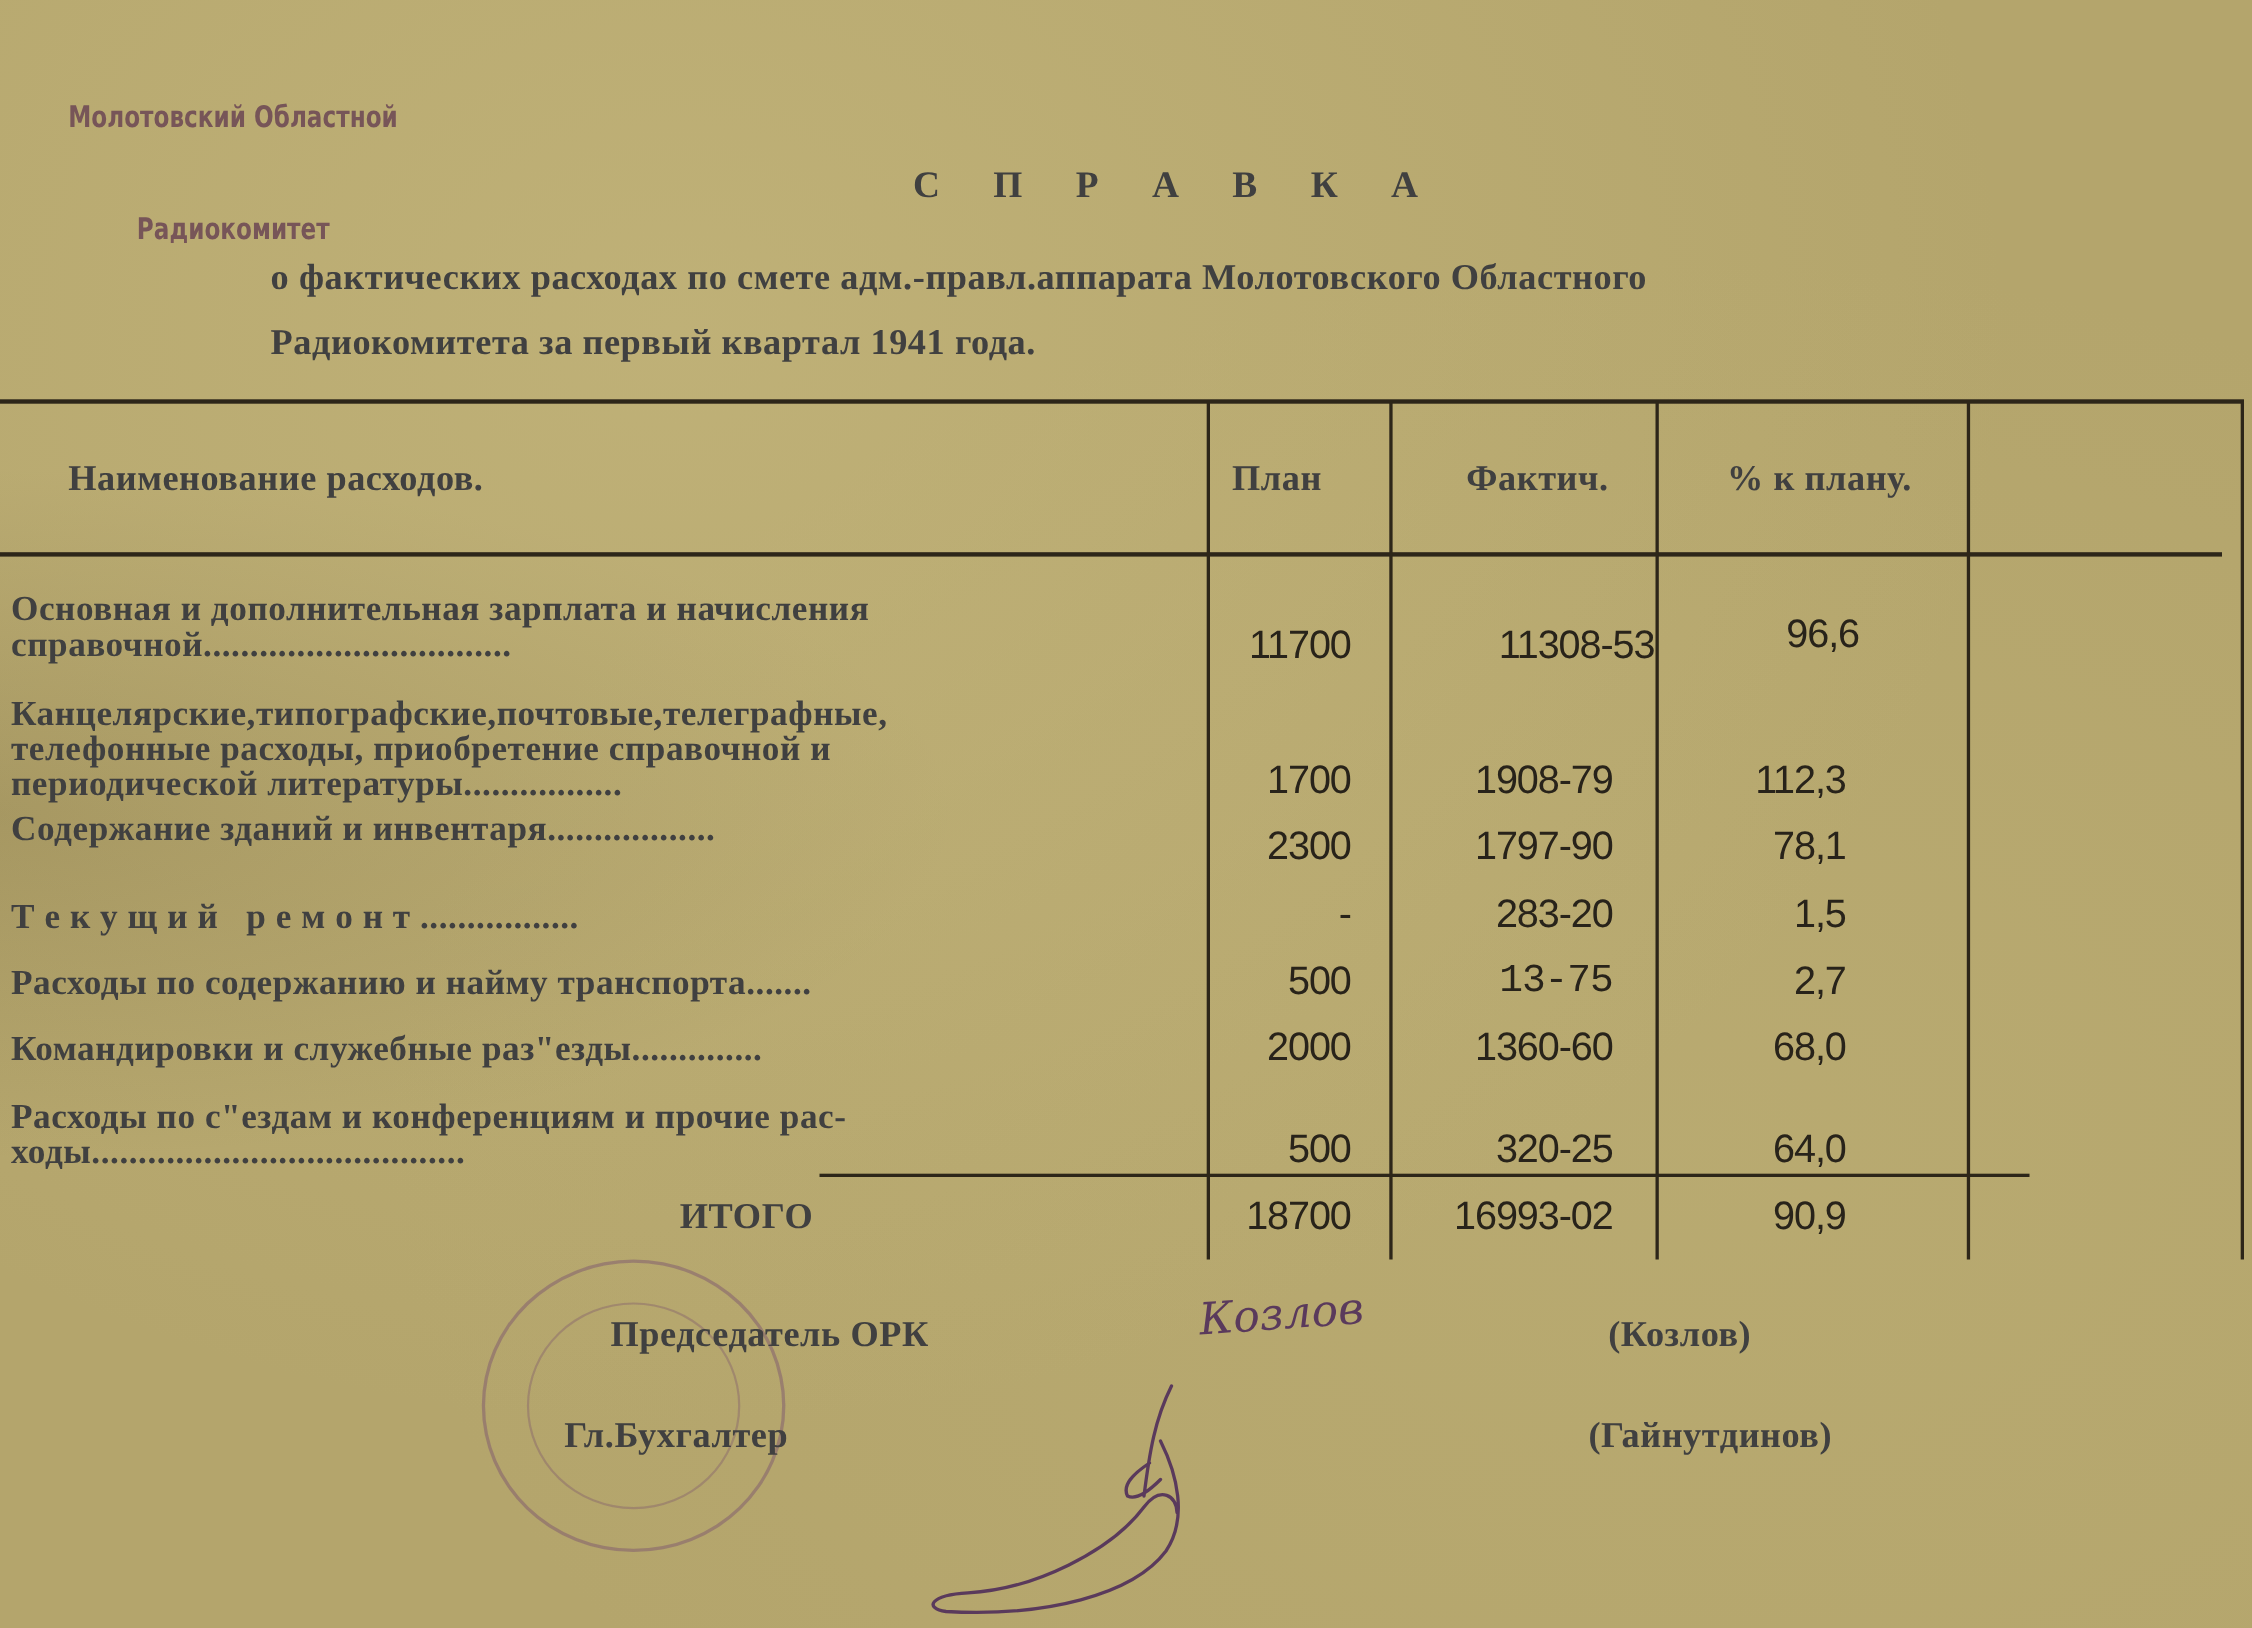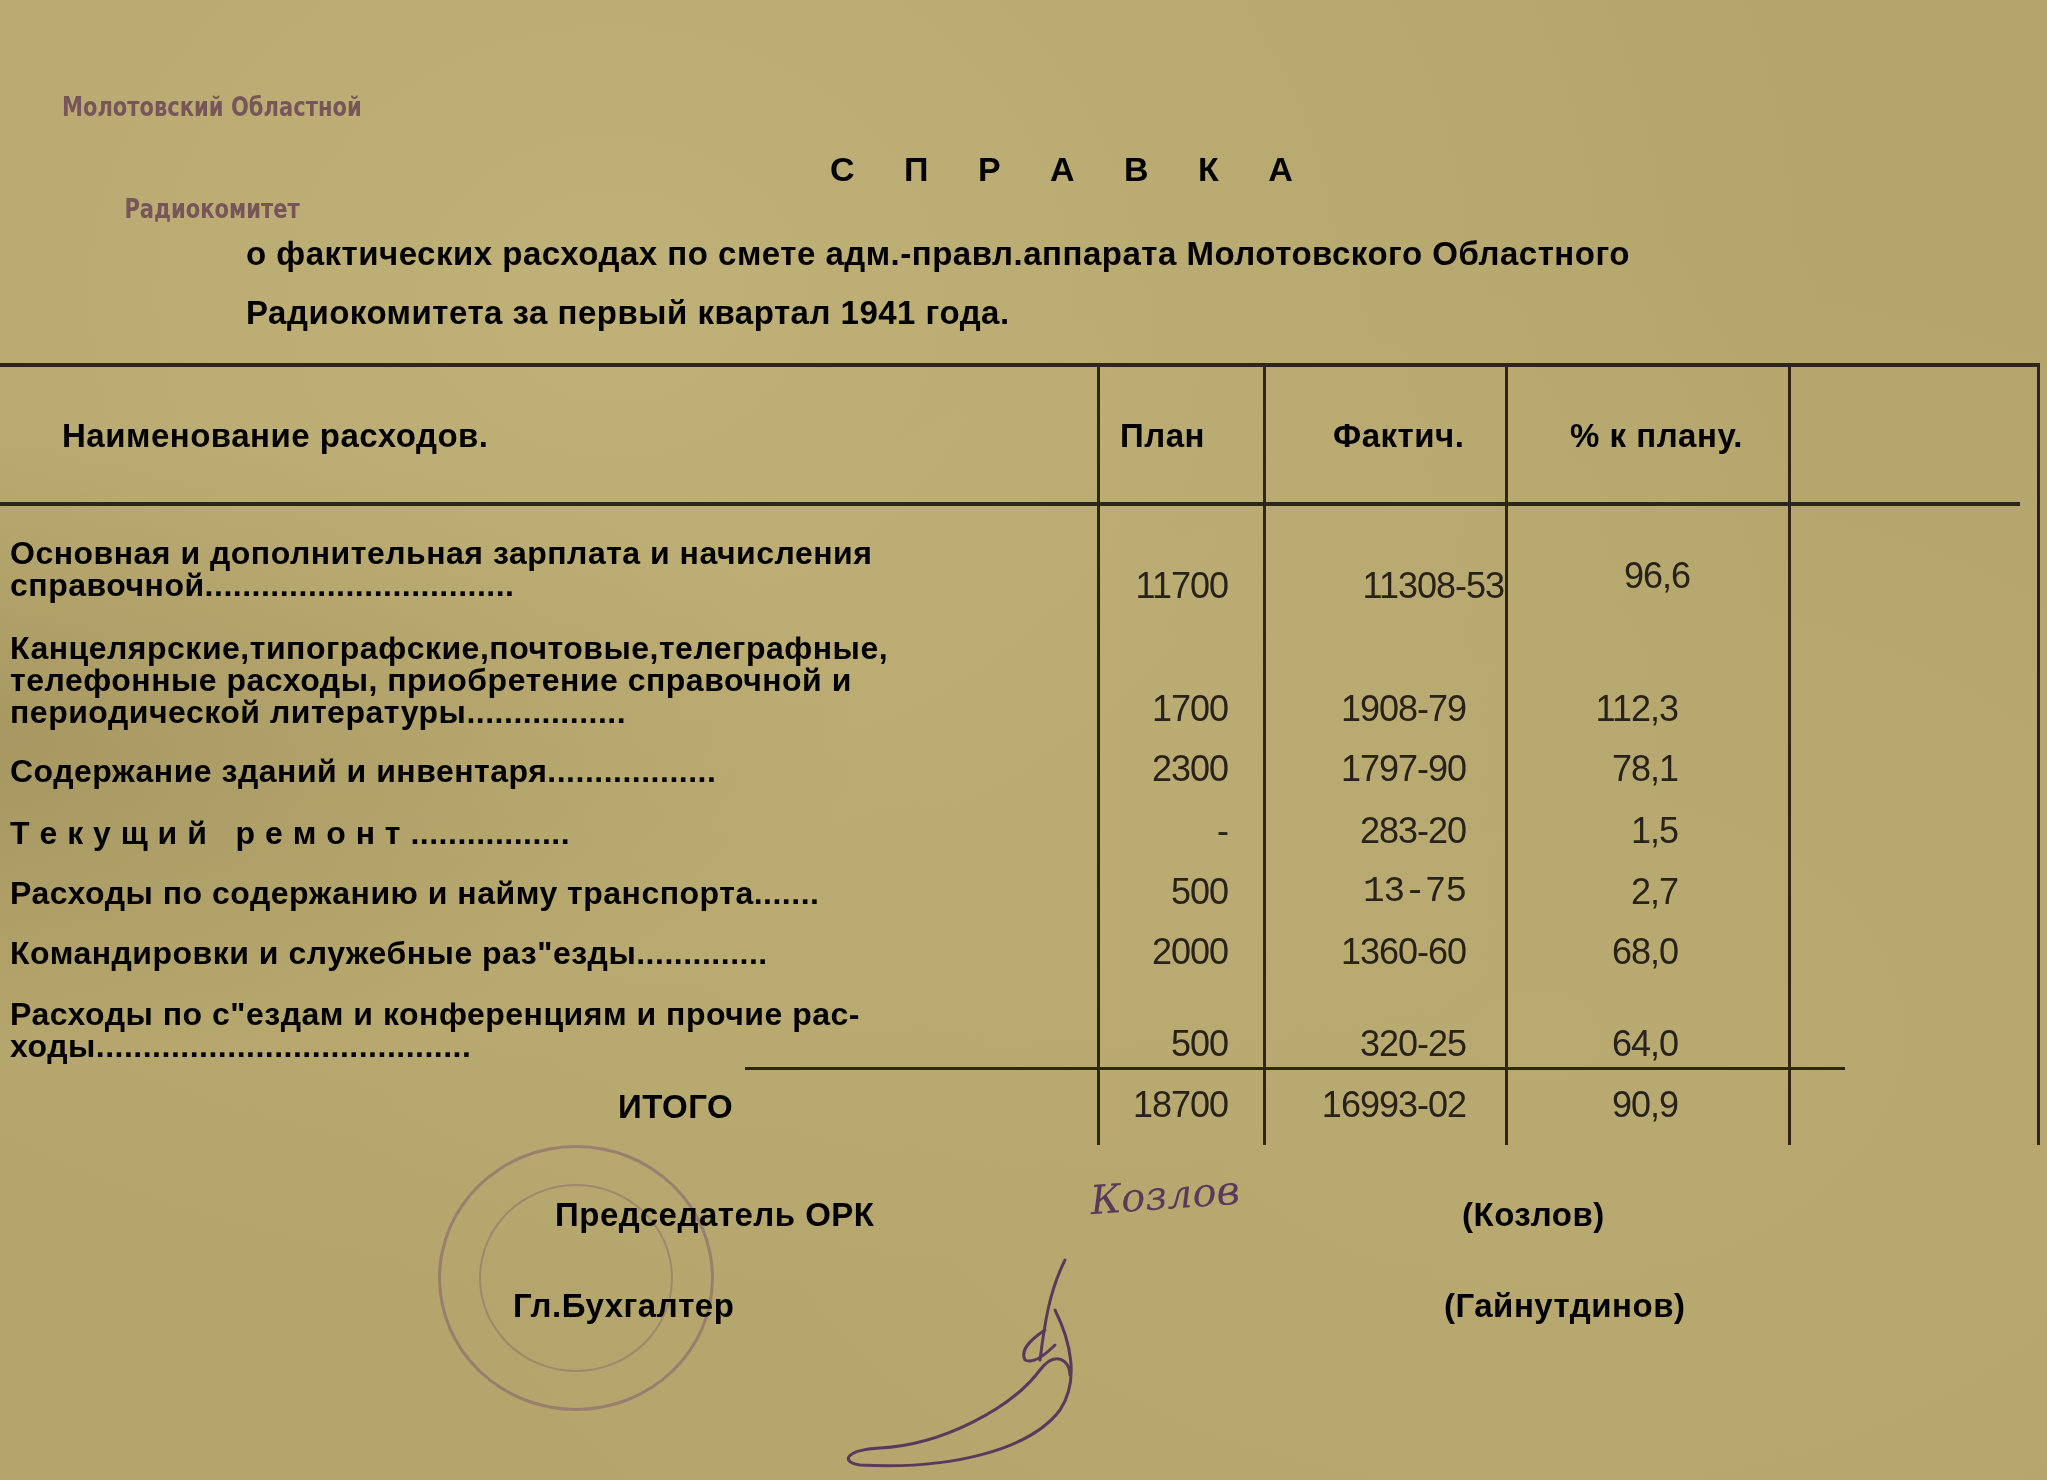--- a/index.html
+++ b/index.html
@@ -7,21 +7,21 @@
     width: 2047px; height: 1480px; position: relative; overflow: hidden;
     background: #b4a56c;
     background-image:
       radial-gradient(ellipse at 30% 20%, rgba(200,186,128,0.55), rgba(0,0,0,0) 60%),
       radial-gradient(ellipse at 75% 70%, rgba(190,176,118,0.45), rgba(0,0,0,0) 55%),
       radial-gradient(ellipse at 0% 50%, rgba(120,105,60,0.35), rgba(0,0,0,0) 30%);
     font-family: "Liberation Mono", "DejaVu Sans Mono", monospace;
     color: #2a2418;
   }
   .abs { position: absolute; white-space: pre; }
-  .type { font-family: Liberation Sans, sans-serif; font-weight: bold; font-size: 33px; color: #000000; letter-spacing: 0.5px; }
+  .type { font-family: Liberation Serif, serif; font-weight: bold; font-size: 33px; color: #404040; letter-spacing: 0.5px; }
   .num { font-family: "Liberation Sans", "DejaVu Sans", sans-serif; font-size: 36px; color: #28231a; letter-spacing: -1px; }
 
   .stamp-top { left: 62px; top: 22px; color: #6e4a55; font-family: "DejaVu Sans", sans-serif; font-weight: bold; font-size: 27px; line-height: 34px; transform: scaleX(0.78); transform-origin: left top; opacity: 0.88; }
   .stamp-top .l2 { margin-left: 80px; }
 
   .title { left: 830px; top: 150px; font-size: 34px; letter-spacing: 20px; }
   .sub1 { left: 246px; top: 235px; }
   .sub2 { left: 246px; top: 294px; }
 
   .hline { position: absolute; background: #2d2619; height: 4px; }
@@ -80,21 +80,21 @@
   <div>
     <div class="abs type row-label" style="top:632px;">Канцелярские,типографские,почтовые,телеграфные,</div>
     <div class="abs type row-label" style="top:664px;">телефонные расходы, приобретение справочной и</div>
     <div class="abs type row-label" style="top:696px;">периодической литературы.................</div>
     <div class="abs num cell-r" style="left:1100px; width:128px; top:688px;">1700</div>
     <div class="abs num cell-r" style="left:1266px; width:200px; top:688px;">1908-79</div>
     <div class="abs num cell-r" style="left:1508px; width:170px; top:688px;">112,3</div>
   </div>
 
   <div>
-    <div class="abs type row-label" style="top:755px;">Содержание зданий и инвентаря..................</div>
+    <div class="abs type row-label" style="top:737px;">Содержание зданий и инвентаря..................</div>
     <div class="abs num cell-r" style="left:1100px; width:128px; top:748px;">2300</div>
     <div class="abs num cell-r" style="left:1266px; width:200px; top:748px;">1797-90</div>
     <div class="abs num cell-r" style="left:1508px; width:170px; top:748px;">78,1</div>
   </div>
 
   <div>
     <div class="abs type row-label" style="top:817px;">Т е к у щ и й   р е м о н т .................</div>
     <div class="abs num cell-r" style="left:1100px; width:128px; top:810px;">-</div>
     <div class="abs num cell-r" style="left:1266px; width:200px; top:810px;">283-20</div>
     <div class="abs num cell-r" style="left:1508px; width:170px; top:810px;">1,5</div>

